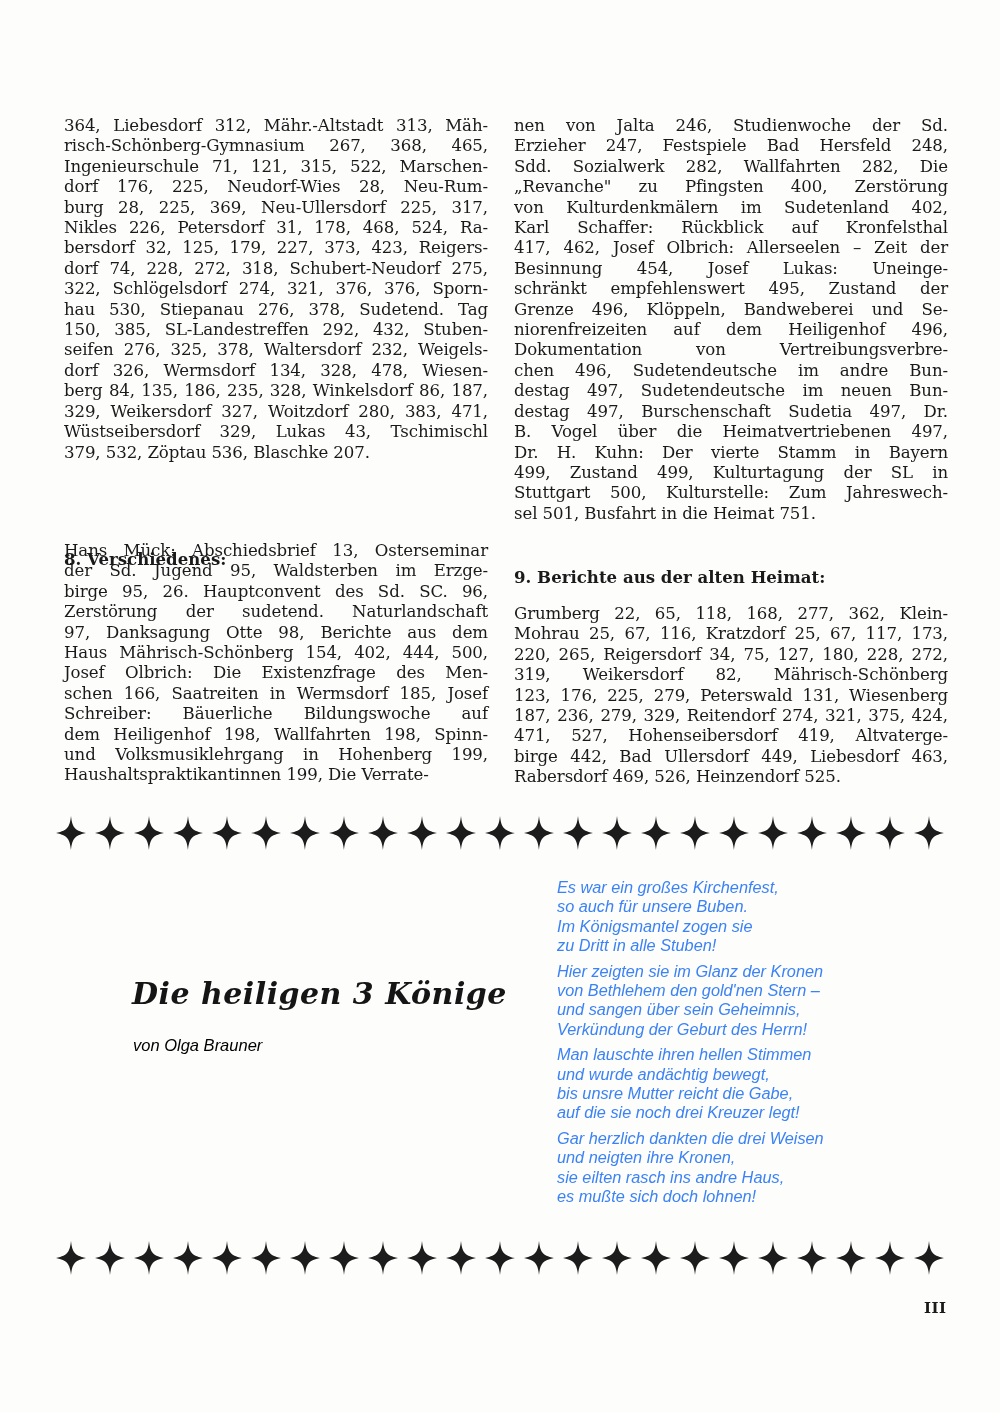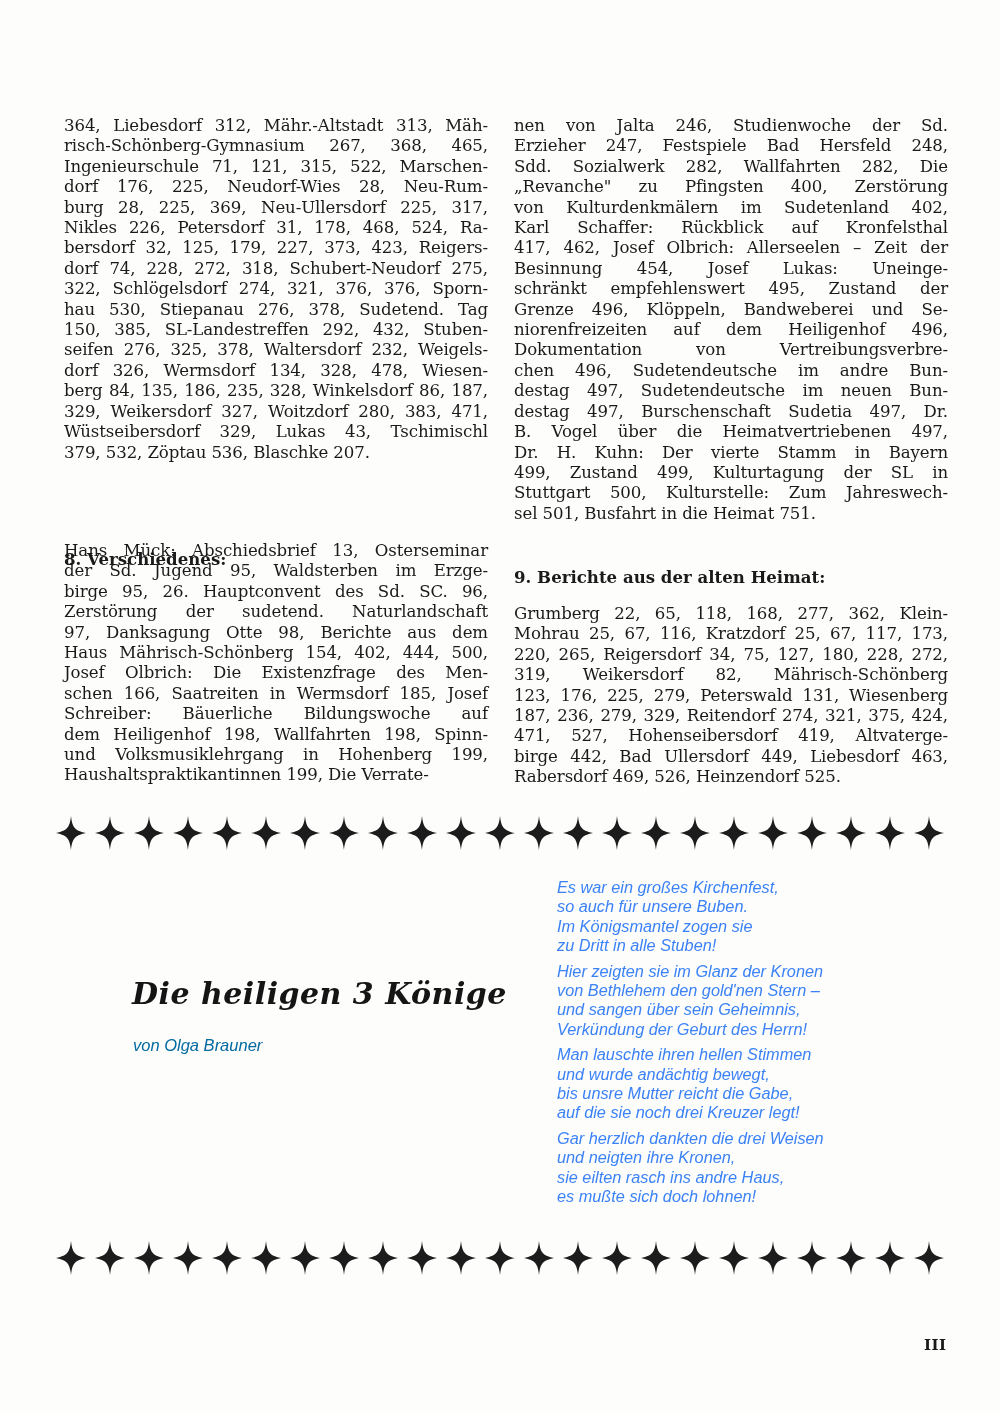--- a/index.html
+++ b/index.html
@@ -55,42 +55,41 @@
     color: #151515;
     font-style: italic;
     margin-top: 32px;
   }
   .poem-author {
     position: absolute;
     left: 133px; top: 1036px;
     font-family: "Liberation Sans", "DejaVu Sans", sans-serif;
     font-style: italic;
     font-size: 16.5px;
-    color: #0369a1;
+    color: #000000;
   }
   .poem {
     position: absolute;
     left: 557px; top: 878px;
     font-family: "Liberation Sans", "DejaVu Sans", sans-serif;
     font-style: italic;
     font-size: 16.3px;
     line-height: 19.4px;
     color: #3b82f6;
   }
   .stanza { margin: 0 0 6px 0; }
   .stanza span { display: block; white-space: nowrap; }
 
   .page-number {
     position: absolute;
     left: 924px; top: 1299px;
     font-family: "DejaVu Serif", "Liberation Serif", serif;
     font-weight: bold;
     font-size: 15px;
     letter-spacing: 0.5px;
-    margin-top: 37px;
   }
 </style>
 </head>
 <body>
 
 <div class="col col-left" id="left-cont">
     <span class="line">364, Liebesdorf 312, Mähr.-Altstadt 313, Mäh-</span>
     <span class="line">risch-Schönberg-Gymnasium 267, 368, 465,</span>
     <span class="line">Ingenieurschule 71, 121, 315, 522, Marschen-</span>
     <span class="line">dorf 176, 225, Neudorf-Wies 28, Neu-Rum-</span>

